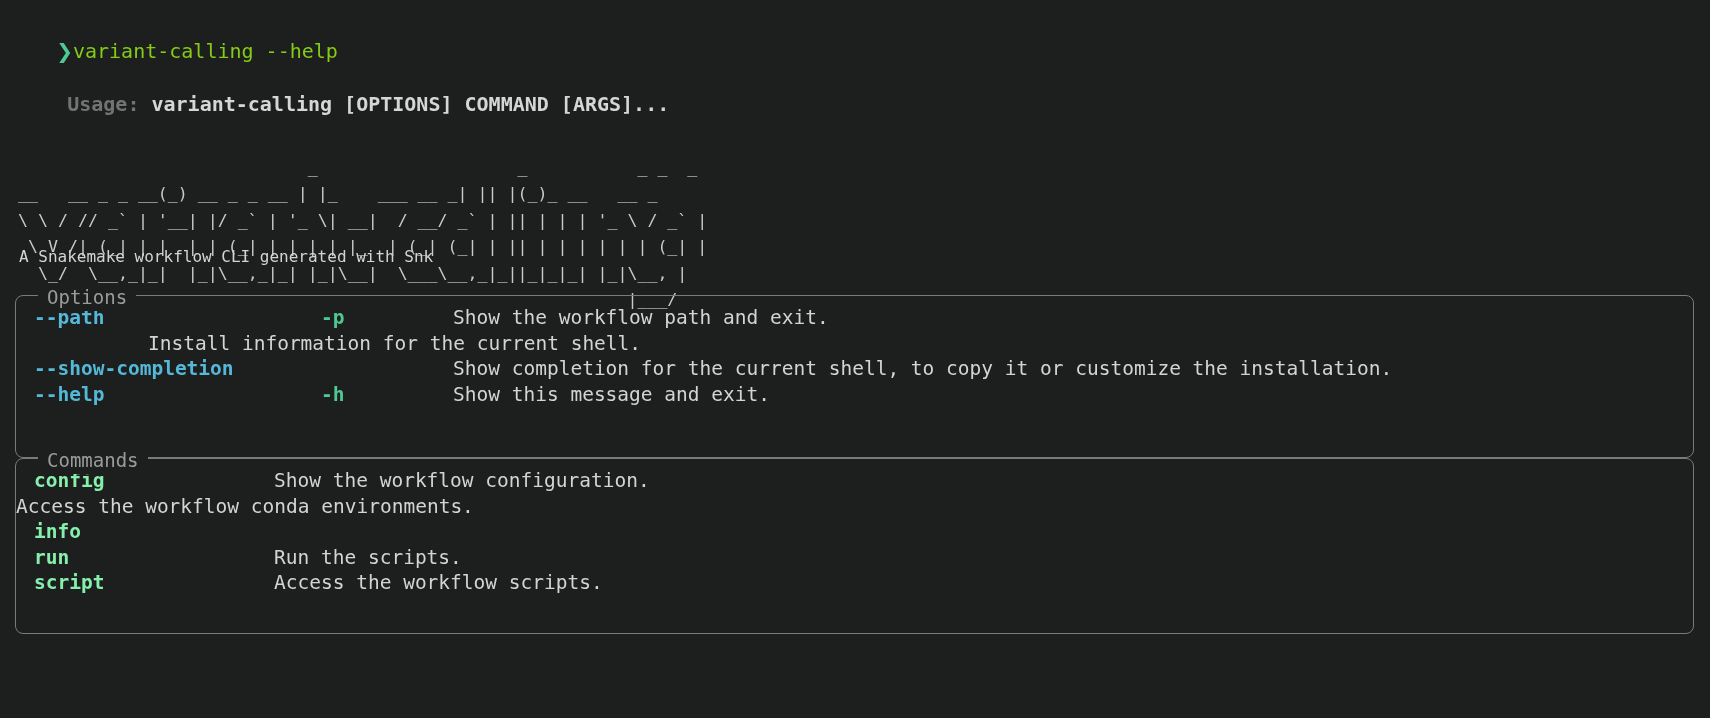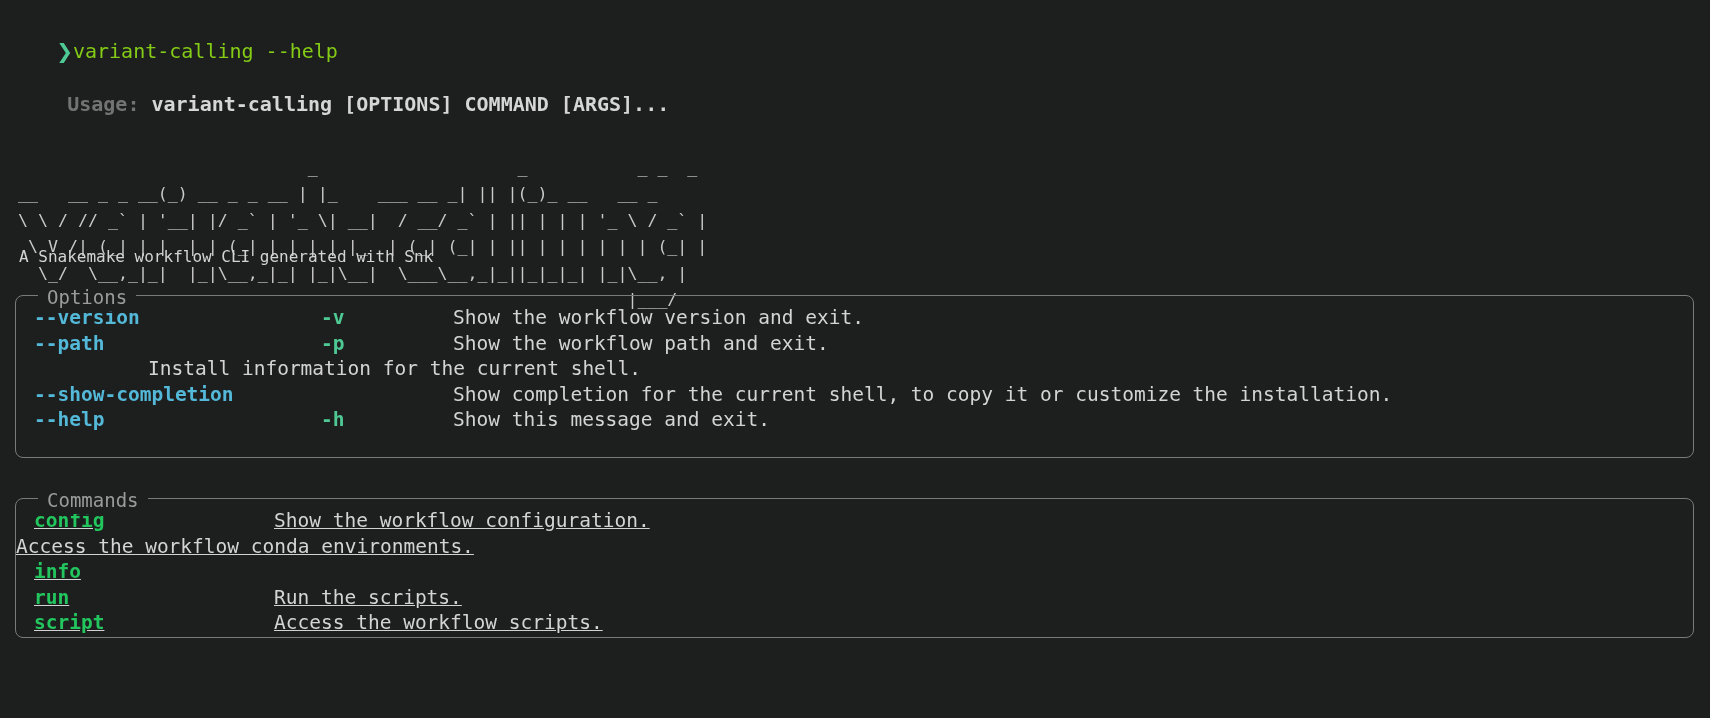--- a/index.html
+++ b/index.html
@@ -90,21 +90,21 @@
     position: absolute;
     top: -13px;
     left: 22px;
     background: #1d1e1e;
     padding: 0 9px;
     color: #9b9b9b;
     font-size: 19px;
     white-space: pre;
   }
   #panel-options  { top: 295px; height: 163px; }
-  #panel-commands { top: 498px; height: 140px; text-decoration: underline; }
+  #panel-commands { top: 458px; height: 176px; }
 
   .panel-body {
     padding: 9px 0 0 0;
   }
 
   .opt-row, .cmd-row {
     display: flex;
     white-space: pre;
     height: 25.5px;
     line-height: 25.5px;
@@ -129,21 +129,21 @@
   .col-desc {
     flex: 1 1 auto;
     color: #d4d4d4;
   }
 
   .col-cmdname {
     flex: 0 0 auto;
     width: 258px;
     padding-left: 18px;
     box-sizing: border-box;
-    color: #22c55e;
+    color: #86efac;
     font-weight: bold;
   }
 </style>
 </head>
 <body>
 
 <div id="terminal">
 
   <div class="prompt-line">
     <span class="prompt-chevron">❯</span><span class="prompt-cmd">variant-calling --help</span>
@@ -159,25 +159,20 @@
  \ V /| (_| | |  | | (_| | | | | |_  | (_| (_| | || | | | | | | (_| |
   \_/  \__,_|_|  |_|\__,_|_| |_|\__|  \___\__,_|_||_|_|_| |_|\__, |
                                                              |___/ </pre>
 
   <div class="tagline">A Snakemake workflow CLI generated with Snk</div>
 
   <div class="panel" id="panel-options">
     <div class="panel-title">Options</div>
     <div class="panel-body">
 
-      <div class="opt-row">
-        <span class="col-flag">--version</span>
-        <span class="col-short">-v</span>
-        <span class="col-desc">Show the workflow version and exit.</span>
-      </div>
 
       <div class="opt-row">
         <span class="col-flag">--path</span>
         <span class="col-short">-p</span>
         <span class="col-desc">Show the workflow path and exit.</span>
       </div>
 
       <div class="opt-row">
         <span class="col-short"></span>
         <span class="col-desc">Install information for the current shell.</span>

